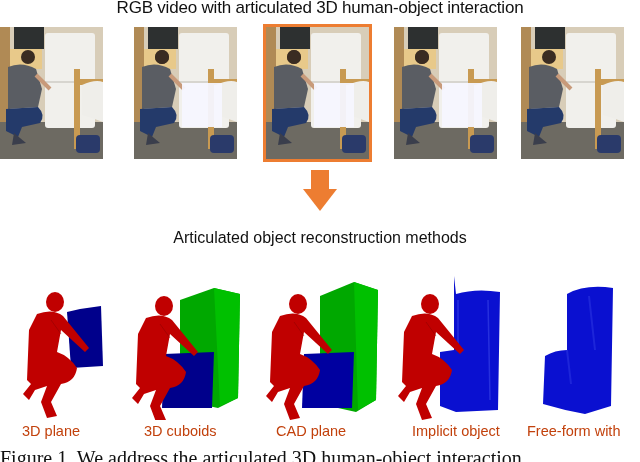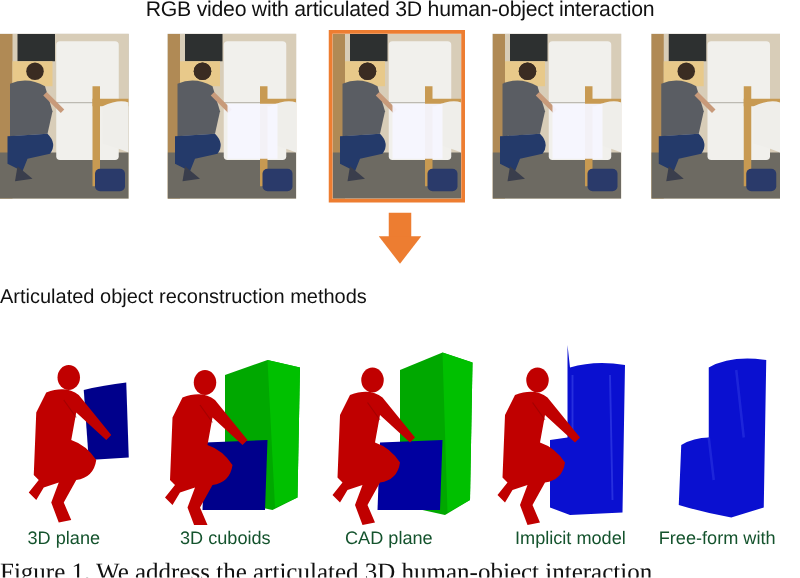--- a/index.html
+++ b/index.html
@@ -1,23 +1,23 @@
 <!DOCTYPE html>
 <html><head>
 <meta charset="utf-8">
 <style>
   html, body { margin:0; padding:0; }
   body { width:640px; height:462px; background:#ffffff; position:relative; overflow:hidden; font-family:"DejaVu Sans", sans-serif; }
   .abs { position:absolute; }
   .title { left:0; width:640px; top:-2px; text-align:center; font-size:17px; color:#111; letter-spacing:-0.2px; font-family:"Liberation Sans", sans-serif; }
   .frame { position:absolute; top:27px; width:103px; height:132px; overflow:hidden; background:#c9bfae; }
   .frame.hl { outline:3px solid #ED7D31; }
-  .subtitle { left:0; width:640px; top:229px; text-align:left; font-size:16px; color:#111; font-family:"Liberation Sans", sans-serif; }
+  .subtitle { left:0; width:640px; top:229px; text-align:center; font-size:16px; color:#111; font-family:"Liberation Sans", sans-serif; }
   .render { position:absolute; top:270px; width:125px; height:150px; }
-  .label { position:absolute; top:423px; font-size:14.5px; color:#14532d; white-space:nowrap; font-family:"Liberation Sans", sans-serif; }
+  .label { position:absolute; top:423px; font-size:14.5px; color:#c2410c; white-space:nowrap; font-family:"Liberation Sans", sans-serif; }
   .caption { left:0; top:447px; font-size:20px; color:#111; white-space:nowrap; font-family:"Liberation Serif", serif; }
 </style>
 </head>
 <body>
 
 <div class="abs title">RGB video with articulated 3D human-object interaction</div>
 
 <svg width="0" height="0" style="position:absolute">
   <defs>
     <symbol id="scene" viewBox="0 0 103 132">
@@ -117,16 +117,16 @@
 </svg>
 
 <svg class="render" style="left:515px;" viewBox="0 0 125 150">
   <path d="M52 24 Q70 14 98 18 L96 136 L70 144 Q48 140 28 134 L30 86 Q40 80 52 80 Z" fill="#0A10D0"></path>
   <path d="M52 80 L56 114 M74 26 L80 80" stroke="#2a34e0" stroke-width="2" opacity="0.6"></path>
 </svg>
 
 <div class="label" style="left:22px;">3D plane</div>
 <div class="label" style="left:144px;">3D cuboids</div>
 <div class="label" style="left:276px;">CAD plane</div>
-<div class="label" style="left:412px;">Implicit model</div>
+<div class="label" style="left:412px;">Implicit object</div>
 <div class="label" style="left:527px;">Free-form with</div>
 
 <div class="abs caption">Figure 1.  We address the articulated 3D human-object interaction</div>
 
 </body></html>

